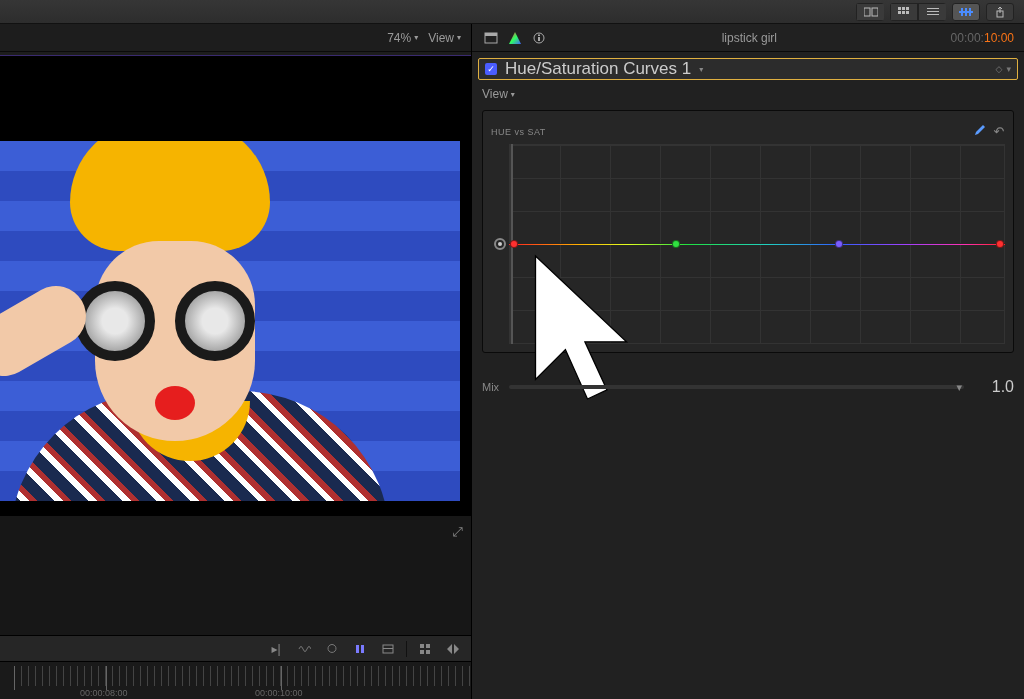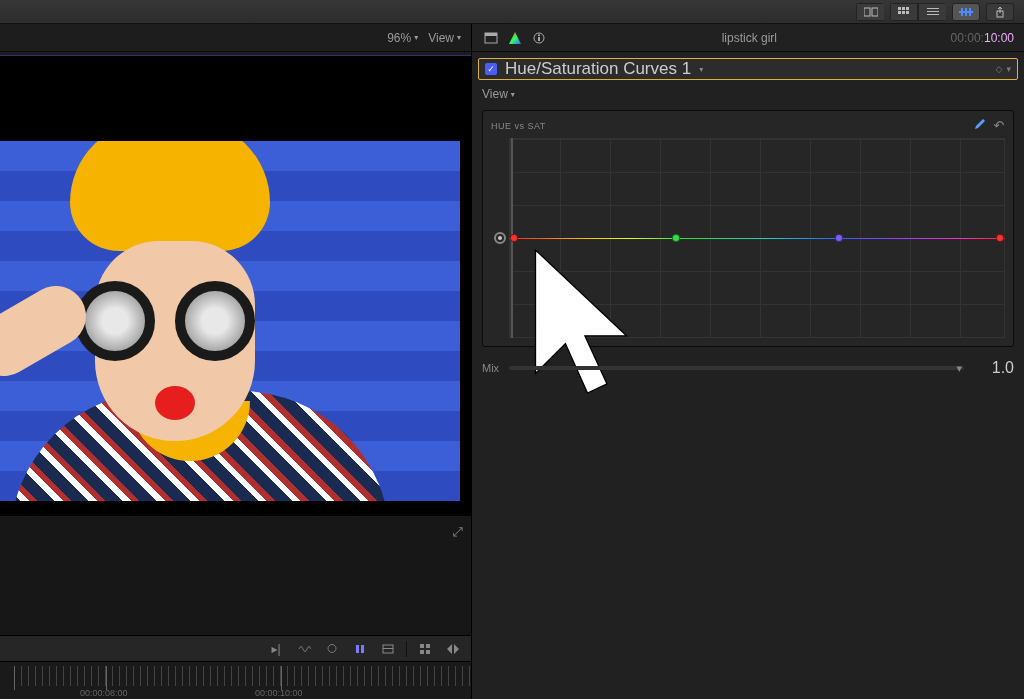--- a/index.html
+++ b/index.html
@@ -238,21 +238,21 @@
     width:18px;height:18px;
     display:flex;align-items:center;justify-content:center;
     cursor:pointer;
     color:#999;
   }
   .ins-header .tabicon.color-tab svg{width:14px;height:14px;}
   .ins-header .title{
     flex:1;text-align:center;color:var(--text-muted);
   }
   .ins-header .timecode{font-size:12px;color:#666;}
-  .ins-header .timecode .tc-main{color:#f0abfc;}
+  .ins-header .timecode .tc-main{color:#f97316;}
   
   .effect-row{
     margin:6px 6px 0 6px;
     height:22px;
     border:1px solid var(--accent-yellow);
     border-radius:2px;
     background:#2c2c2c;
     display:flex;
     align-items:center;
     padding:0 6px;
@@ -303,21 +303,21 @@
   .curve-toolbar .view-menu{
     font-size:12px;color:var(--text-muted);
     display:flex;align-items:center;gap:3px;cursor:pointer;
   }
   
   .curve-panel{
     margin:2px 10px 6px 10px;
     border:1px solid #0a0a0a;
     border-radius:3px;
     background:#262626;
-    padding:6px 8px 8px 8px;
+    padding:12px 8px 8px 8px;
   }
   .curve-panel .cp-head{
     display:flex;align-items:center;
     font-size:9px;color:#888;
     letter-spacing:0.5px;
     margin-bottom:4px;
   }
   .curve-panel .cp-head .tools{
     margin-left:auto;display:flex;align-items:center;gap:8px;color:#888;
   }
@@ -386,21 +386,21 @@
   .curve-graph .cursor-overlay{
     position:absolute;
     top:55%;
     left:4%;
     width:130px;height:160px;
     pointer-events:none;
   }
   
   .mix-row{
     height:26px;
-    margin:2px 10px;
+    margin:15px 10px;
     display:flex;
     align-items:center;
     gap:10px;
     color:#888;font-size:11px;
   }
   .mix-row .slider{
     flex:1;position:relative;height:4px;background:#333;border-radius:2px;
   }
   .mix-row .slider .knob{
     position:absolute;right:2px;top:-4px;
@@ -457,21 +457,21 @@
         <path d="M6 7 V1 M4 3 L6 1 L8 3" fill="none" stroke="#bbb"></path>
       </svg>
   </div>
 </div>
 
 <div class="content">
 
   <div class="viewer-panel">
     <div class="viewer-header">
       <div class="vh-item">
-        <span>96%</span>
+        <span>74%</span>
         <span class="chev-down">▾</span>
       </div>
       <div class="vh-item">
         <span>View</span>
         <span class="chev-down">▾</span>
       </div>
     </div>
     <div class="thin-strip"></div>
     <div class="viewer-canvas">
       <div class="mock-photo">

